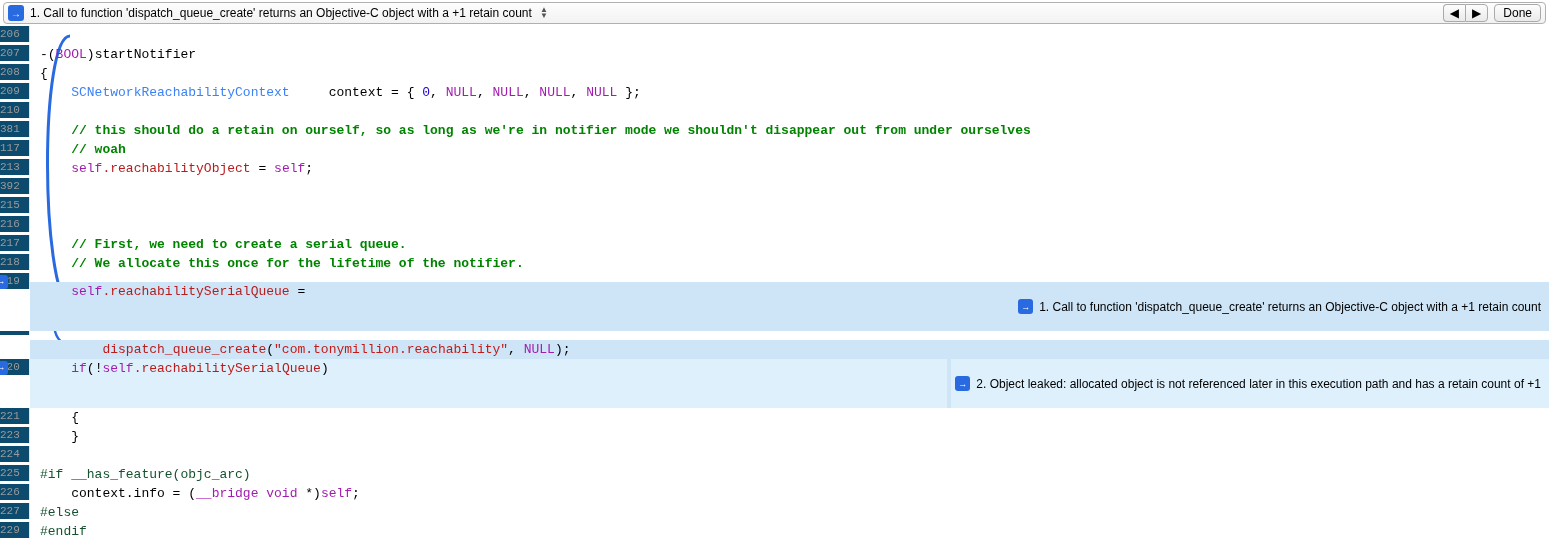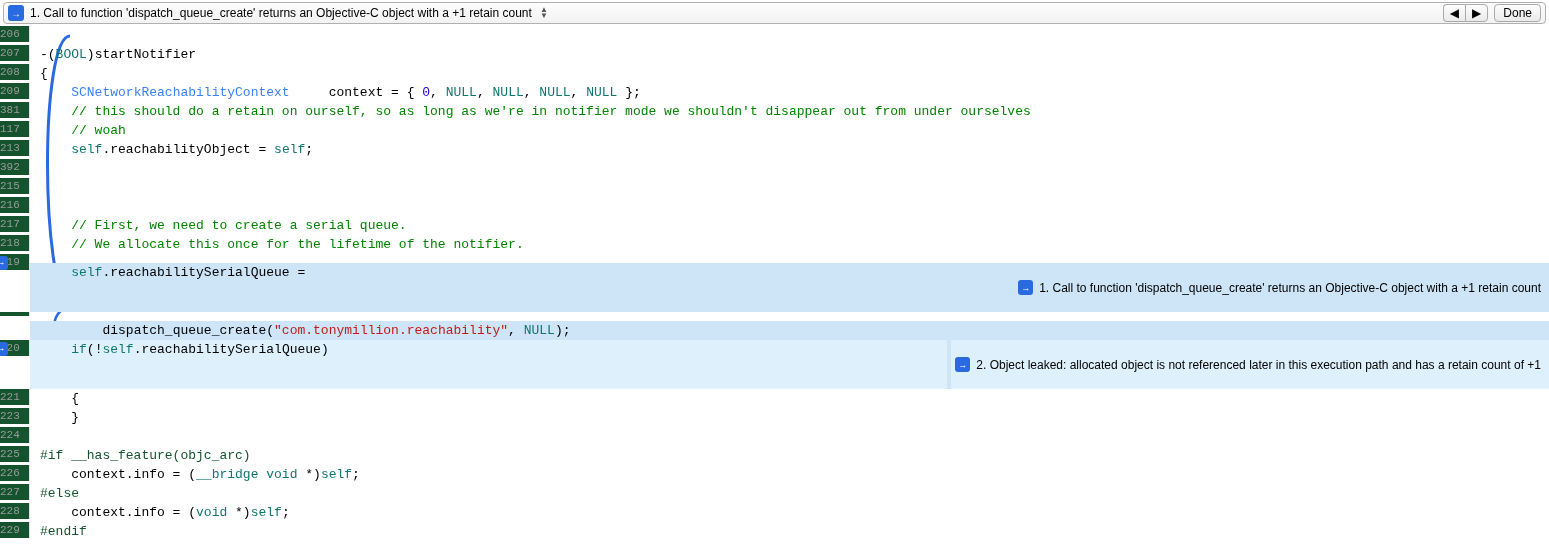--- a/index.html
+++ b/index.html
@@ -53,21 +53,21 @@
   .editor { position: relative; }
   .line {
     display:flex;
     align-items:flex-start;
     position:relative;
   }
   .gutter {
     width: 30px;
     text-align:center;
     color:#9a9a9a;
-    background:#14532d;
+    background:#0c4a6e;
     border-right:1px solid #e5e5e5;
     font-size:11px;
     padding:2px 18px 2px 0;
     user-select:none;
     flex:0 0 30px;
     position:relative;
   }
   .gutter .marker {
     position:absolute;
     left:-6px; top:2px;
@@ -81,28 +81,28 @@
   .code {
     padding:2px 0 2px 10px;
     white-space:pre;
     flex:1;
     position:relative;
   }
   .hl { background:#cde5f7;margin-top:9px; }
   .hl2 { background:#def0fb; }
 
   
-  .kw   { color:#0f766e; }   
+  .kw   { color:#a21caf; }   
   .type { color:#3b82f6; }
   .num  { color:#1c00cf; }
   .str  { color:#c41a16; }
-  .cmt  { color:#008400; }
+  .cmt  { color:#008400;font-weight:bold; }
   .pre  { color:#14532d; }
-  .fn   { color:#000000; }
-  .mem  { color:#000000; }
+  .fn   { color:#b91c1c; }
+  .mem  { color:#b91c1c; }
 
   
   .bubble {
     position:absolute;
     right:2px;
     top:0;
     bottom:0;
     display:flex;
     align-items:center;
     gap:6px;
@@ -166,20 +166,24 @@
   <div class="line">
       <div class="gutter">208</div>
       <div class="code">{</div>
     </div>
 
   <div class="line">
       <div class="gutter">209</div>
       <div class="code"><span>    </span><span class="type">SCNetworkReachabilityContext</span><span>     context = { </span><span class="num">0</span>, <span class="kw">NULL</span>, <span class="kw">NULL</span>, <span class="kw">NULL</span>, <span class="kw">NULL</span><span> };</span></div>
     </div>
 
+  <div class="line">
+      <div class="gutter">210</div>
+      <div class="code"> </div>
+    </div>
 
   <div class="line">
       <div class="gutter">381</div>
       <div class="code cmt">    // this should do a retain on ourself, so as long as we're in notifier mode we shouldn't disappear out from under ourselves</div>
     </div>
 
   <div class="line">
       <div class="gutter">117</div>
       <div class="code cmt">    // woah</div>
     </div>
@@ -255,23 +259,19 @@
   <div class="line">
       <div class="gutter">226</div>
       <div class="code"><span>    context.info = (</span><span class="kw">__bridge</span><span> </span><span class="kw">void</span><span> *)</span><span class="kw">self</span><span>;</span></div>
     </div>
 
   <div class="line">
       <div class="gutter">227</div>
       <div class="code pre">#else</div>
     </div>
 
-  <div class="line">
-      <div class="gutter">228</div>
-      <div class="code"><span>    context.info = (</span><span class="kw">void</span><span> *)</span><span class="kw">self</span><span>;</span></div>
-    </div>
 
   <div class="line">
       <div class="gutter">229</div>
       <div class="code pre">#endif</div>
     </div>
 
 </div>
 
 </body></html>

